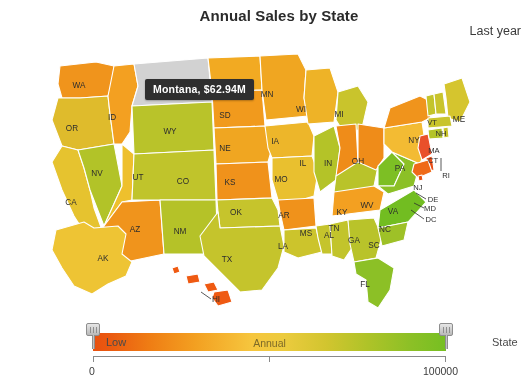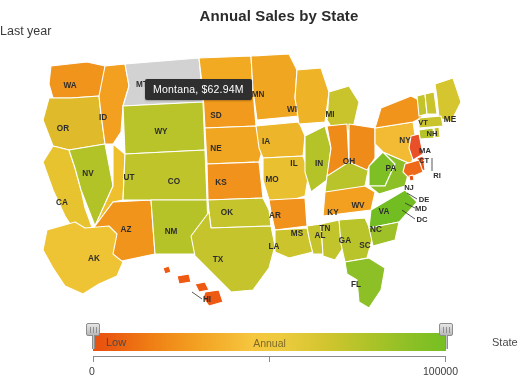--- a/index.html
+++ b/index.html
@@ -12,42 +12,42 @@
   #root{position:absolute;inset:0;}
 
   
   .title{
     position:absolute;left:0;right:0;top:7px;
     text-align:center;font-size:15px;font-weight:bold;
     color:#2b2b2b;letter-spacing:.1px;padding-left:37px;
   }
   .subtitle{
     position:absolute;left:0;right:0;top:24px;
-    text-align:left;font-size:12.5px;color:#3a3a3a;
-  }
-
-  
-  #mapwrap{position:absolute;left:13px;top:40px;width:470px;height:278px;font-weight:bold;}
+    text-align:right;font-size:12.5px;color:#3a3a3a;
+  }
+
+  
+  #mapwrap{position:absolute;left:22px;top:40px;width:470px;height:278px;}
   #usmap{display:block;width:470px;height:278px;}
   #usmap path.state{stroke:#ffffff;stroke-width:1.1;stroke-linejoin:round;}
   #usmap path.state.hovered{stroke:#ffffff;}
 
   .slabel{
     font-family:"Liberation Sans","DejaVu Sans",sans-serif;
     font-size:8.2px;fill:#2d2d2d;text-anchor:middle;
     dominant-baseline:middle;pointer-events:none;
   }
   .slabel.tiny{font-size:7.6px;}
   .leader{stroke:#2d2d2d;stroke-width:.8;fill:none;}
 
   
   .tooltip{
     position:absolute;left:145px;top:79px;
     background:#2f2f2f;color:#ffffff;
-    font-size:10.5px;font-weight:normal;
+    font-size:10.5px;font-weight:bold;
     padding:4px 8px 5px 8px;border-radius:2px;
     white-space:nowrap;letter-spacing:.2px;
     box-shadow:0 1px 2px rgba(0,0,0,.28);
   }
 
   
   #legend{position:absolute;left:0;top:320px;width:521px;height:60px;}
   .legbar{
     position:absolute;left:93px;top:13px;width:353px;height:18px;
     background:linear-gradient(to right,

